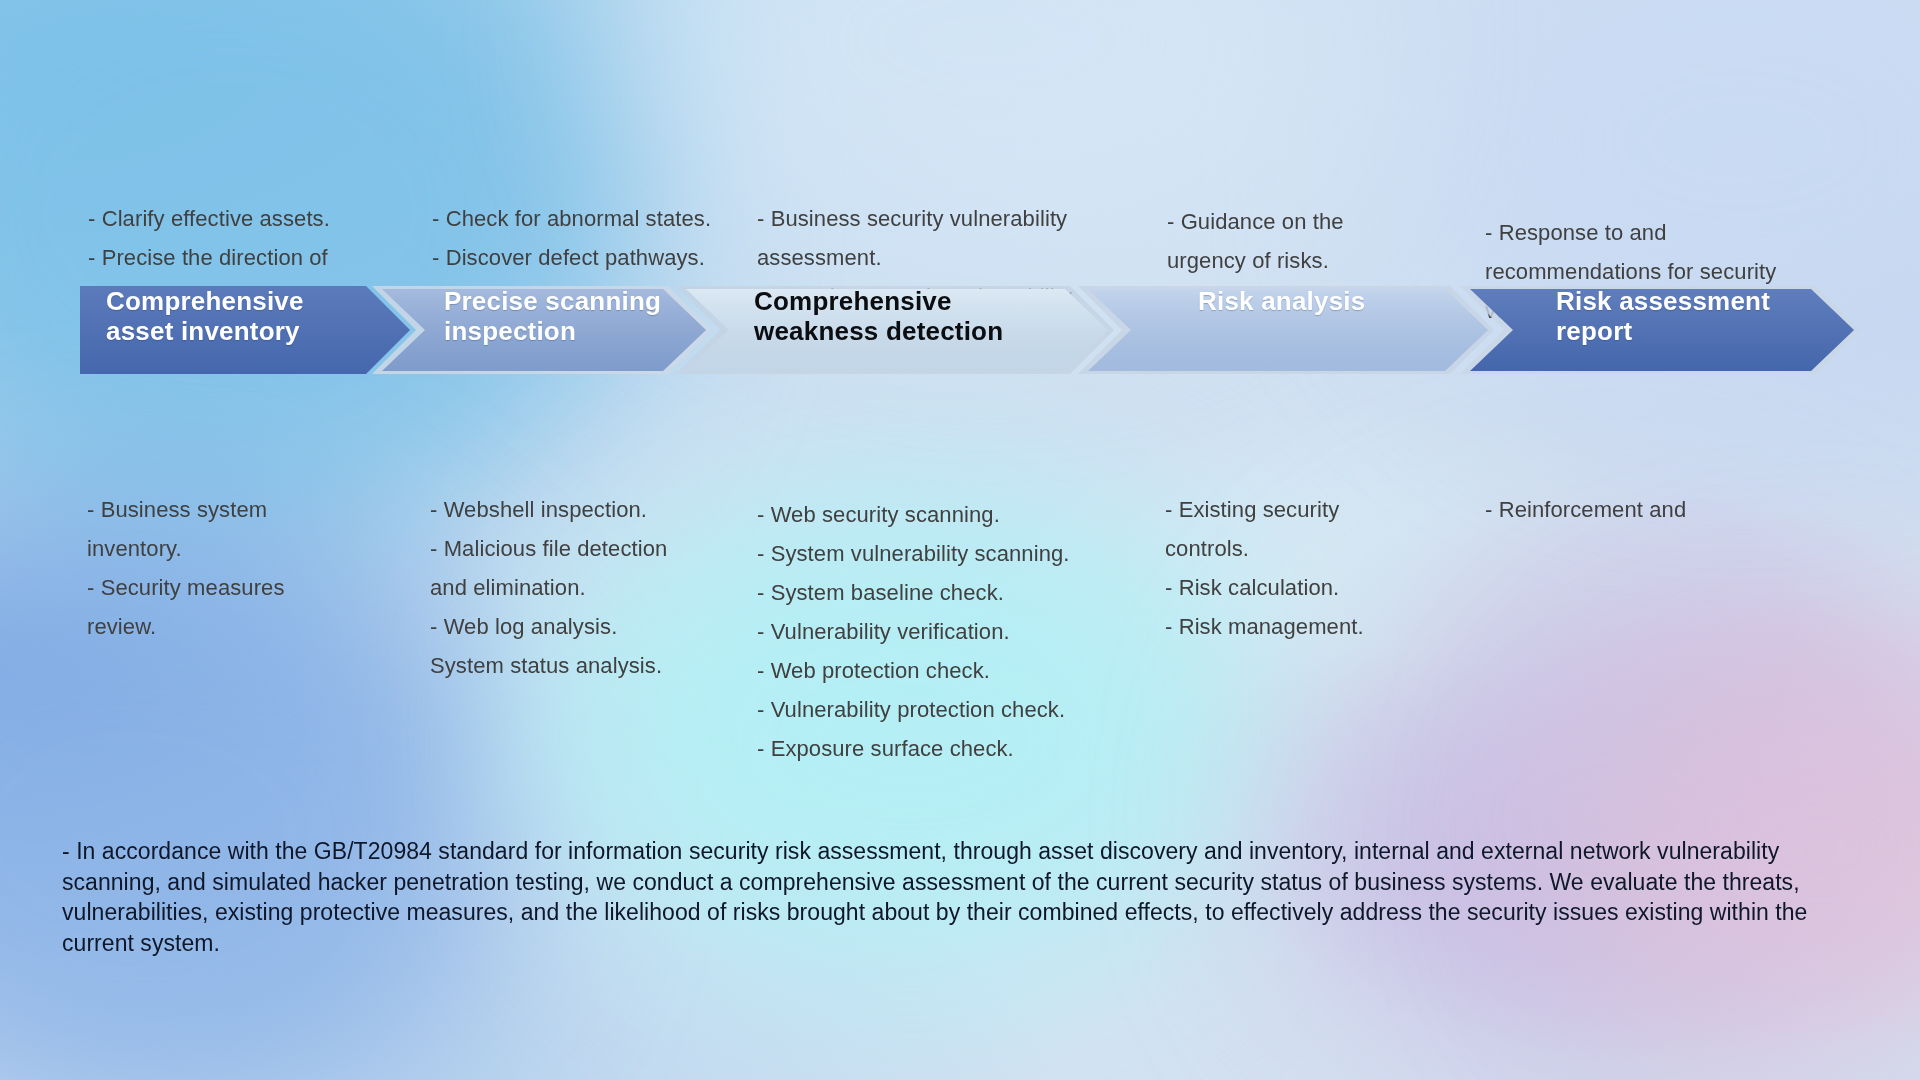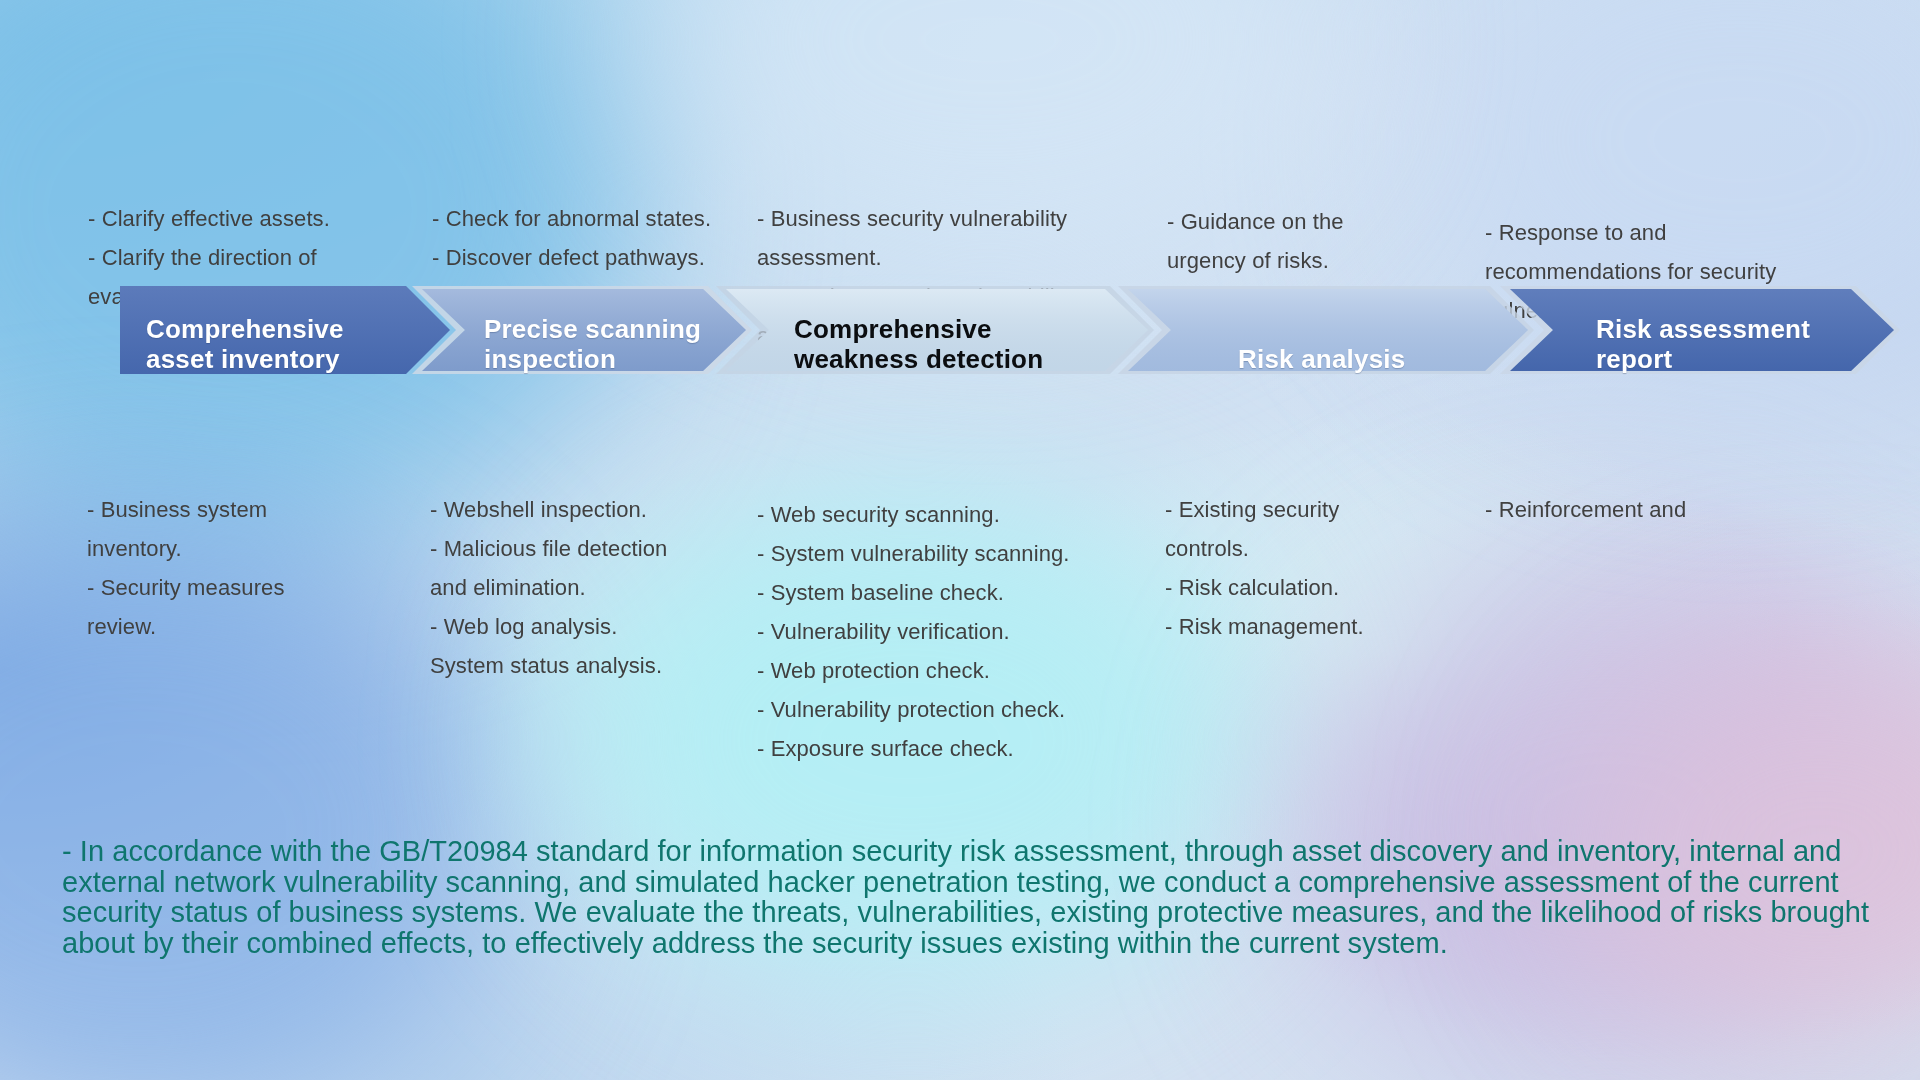--- a/index.html
+++ b/index.html
@@ -33,50 +33,50 @@
 
   #page{position:absolute;inset:0;z-index:2;}
 
   
   .col{position:absolute;}
   .bullets{font-size:22px;line-height:39px;color:#404040;letter-spacing:.1px;}
   .bullets div{white-space:pre-wrap;}
 
   
   #band{position:absolute;left:0;top:286px;width:1920px;height:88px;}
-  .chev{position:absolute;top:0;height:88px;display:flex;align-items:flex-end;margin-left:40px;}
+  .chev{position:absolute;top:0;height:88px;display:flex;align-items:flex-start;}
   .chev .shape{position:absolute;inset:0;}
   .chev .lbl{position:relative;z-index:3;font-weight:bold;font-size:26px;
              line-height:30px;letter-spacing:.2px;white-space:pre-line;}
   .lblw{color:#ffffff;text-shadow:0 1px 1px rgba(30,50,90,.28);}
   .lblk{color:#0b0d10;}
 
   
   #footer{position:absolute;left:62px;top:836px;width:1810px;
-          font-size:29px;line-height:30.5px;color:#0f766e;letter-spacing:.05px;}
+          font-size:23px;line-height:30.5px;color:#0f172a;letter-spacing:.05px;}
 </style>
 </head>
 <body>
 
 <div id="bg">
   <div class="blob b1"></div>
   <div class="blob b2"></div>
   <div class="blob b3"></div>
   <div class="blob b4"></div>
   <div class="blob b5"></div>
   <div class="blob b6"></div>
   <div class="blob b7"></div>
 </div>
 
 <div id="page">
 
   <div class="col" style="left:88px;top:199px;width:300px;">
     <div class="bullets">
       <div>- Clarify effective assets.</div>
-      <div>- Clarify the direction of</div>
+      <div>- Precise the direction of</div>
       <div>evaluation.</div>
     </div>
   </div>
 
   <div class="col" style="left:432px;top:199px;width:310px;">
     <div class="bullets">
       <div>- Check for abnormal states.</div>
       <div>- Discover defect pathways.</div>
     </div>
   </div>

